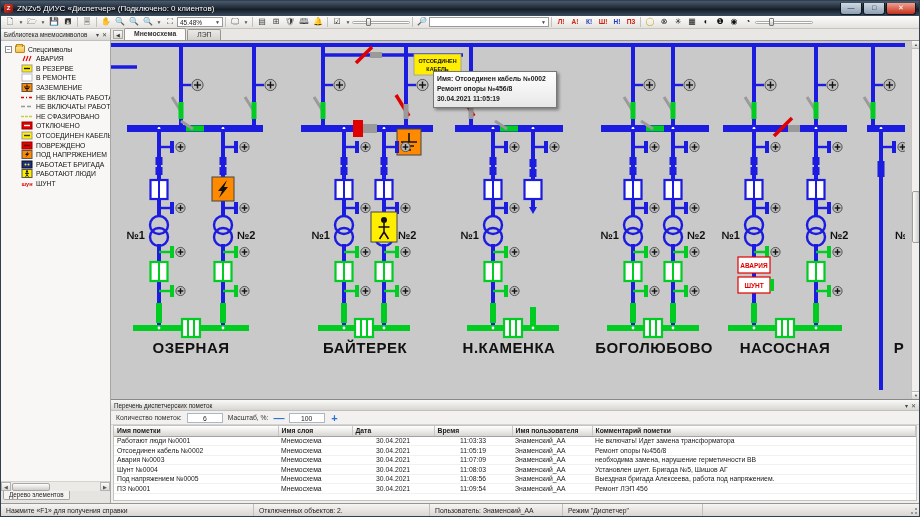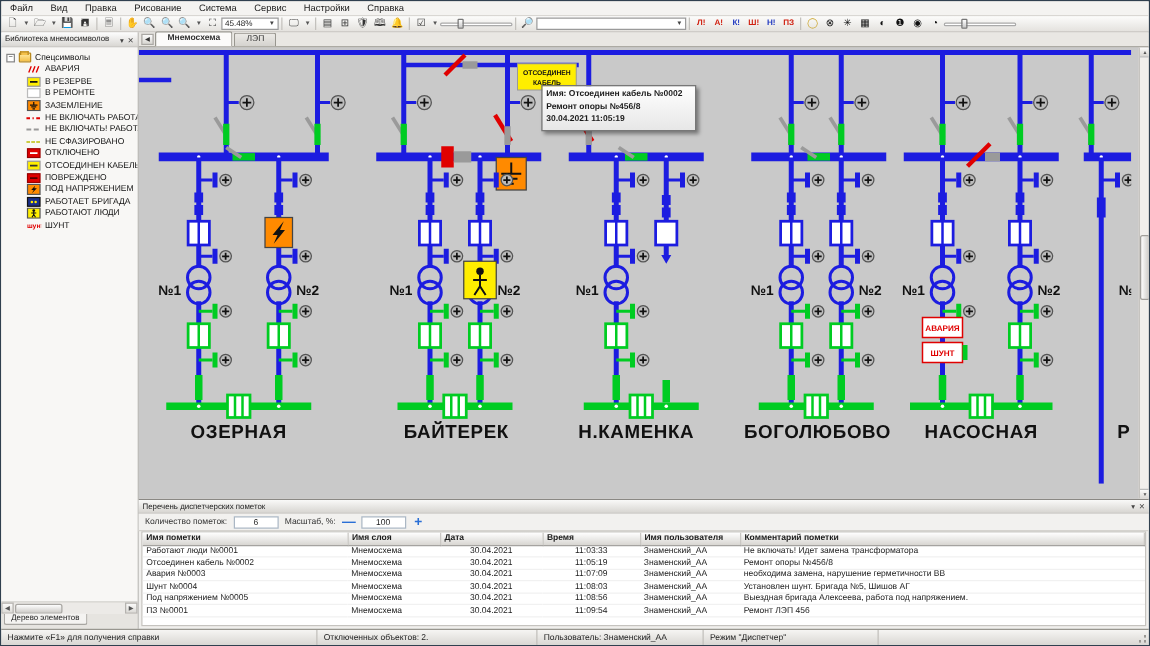--- a/index.html
+++ b/index.html
@@ -105,31 +105,30 @@
     background:
      radial-gradient(circle at 8px 8px,#9a9894 1px,transparent 1.2px),
      radial-gradient(circle at 8px 4px,#9a9894 1px,transparent 1.2px),
      radial-gradient(circle at 4px 8px,#9a9894 1px,transparent 1.2px);}
 </style>
 </head>
 <body>
 
 <div class="window">
 
-
-  <div class="menubar" id="menubar">
-      <div class="menu-item">Файл</div>
-      <div class="menu-item">Вид</div>
-      <div class="menu-item">Правка</div>
-      <div class="menu-item">Рисование</div>
-      <div class="menu-item">Система</div>
-      <div class="menu-item">Сервис</div>
-      <div class="menu-item">Настройки</div>
-      <div class="menu-item">Справка</div>
+  <div class="titlebar">
+    <div class="app-icon">Z</div>
+    <div class="title-text">ZNZv5 ДИУС «Диспетчер» (Подключено: 0 клиентов)</div>
+    <div class="winbtns">
+      <div class="winbtn">—</div>
+      <div class="winbtn">□</div>
+      <div class="winbtn close">✕</div>
     </div>
+  </div>
+
 
   <div class="toolbar">
     <div class="tbtn">🗋</div>
     <div class="tbtn narrow">▼</div>
     <div class="tbtn">🗁</div>
     <div class="tbtn narrow">▼</div>
     <div class="tbtn">💾</div>
     <div class="tbtn">🖪</div>
     <div class="tsep"></div>
     <div class="tbtn">🗏</div>

